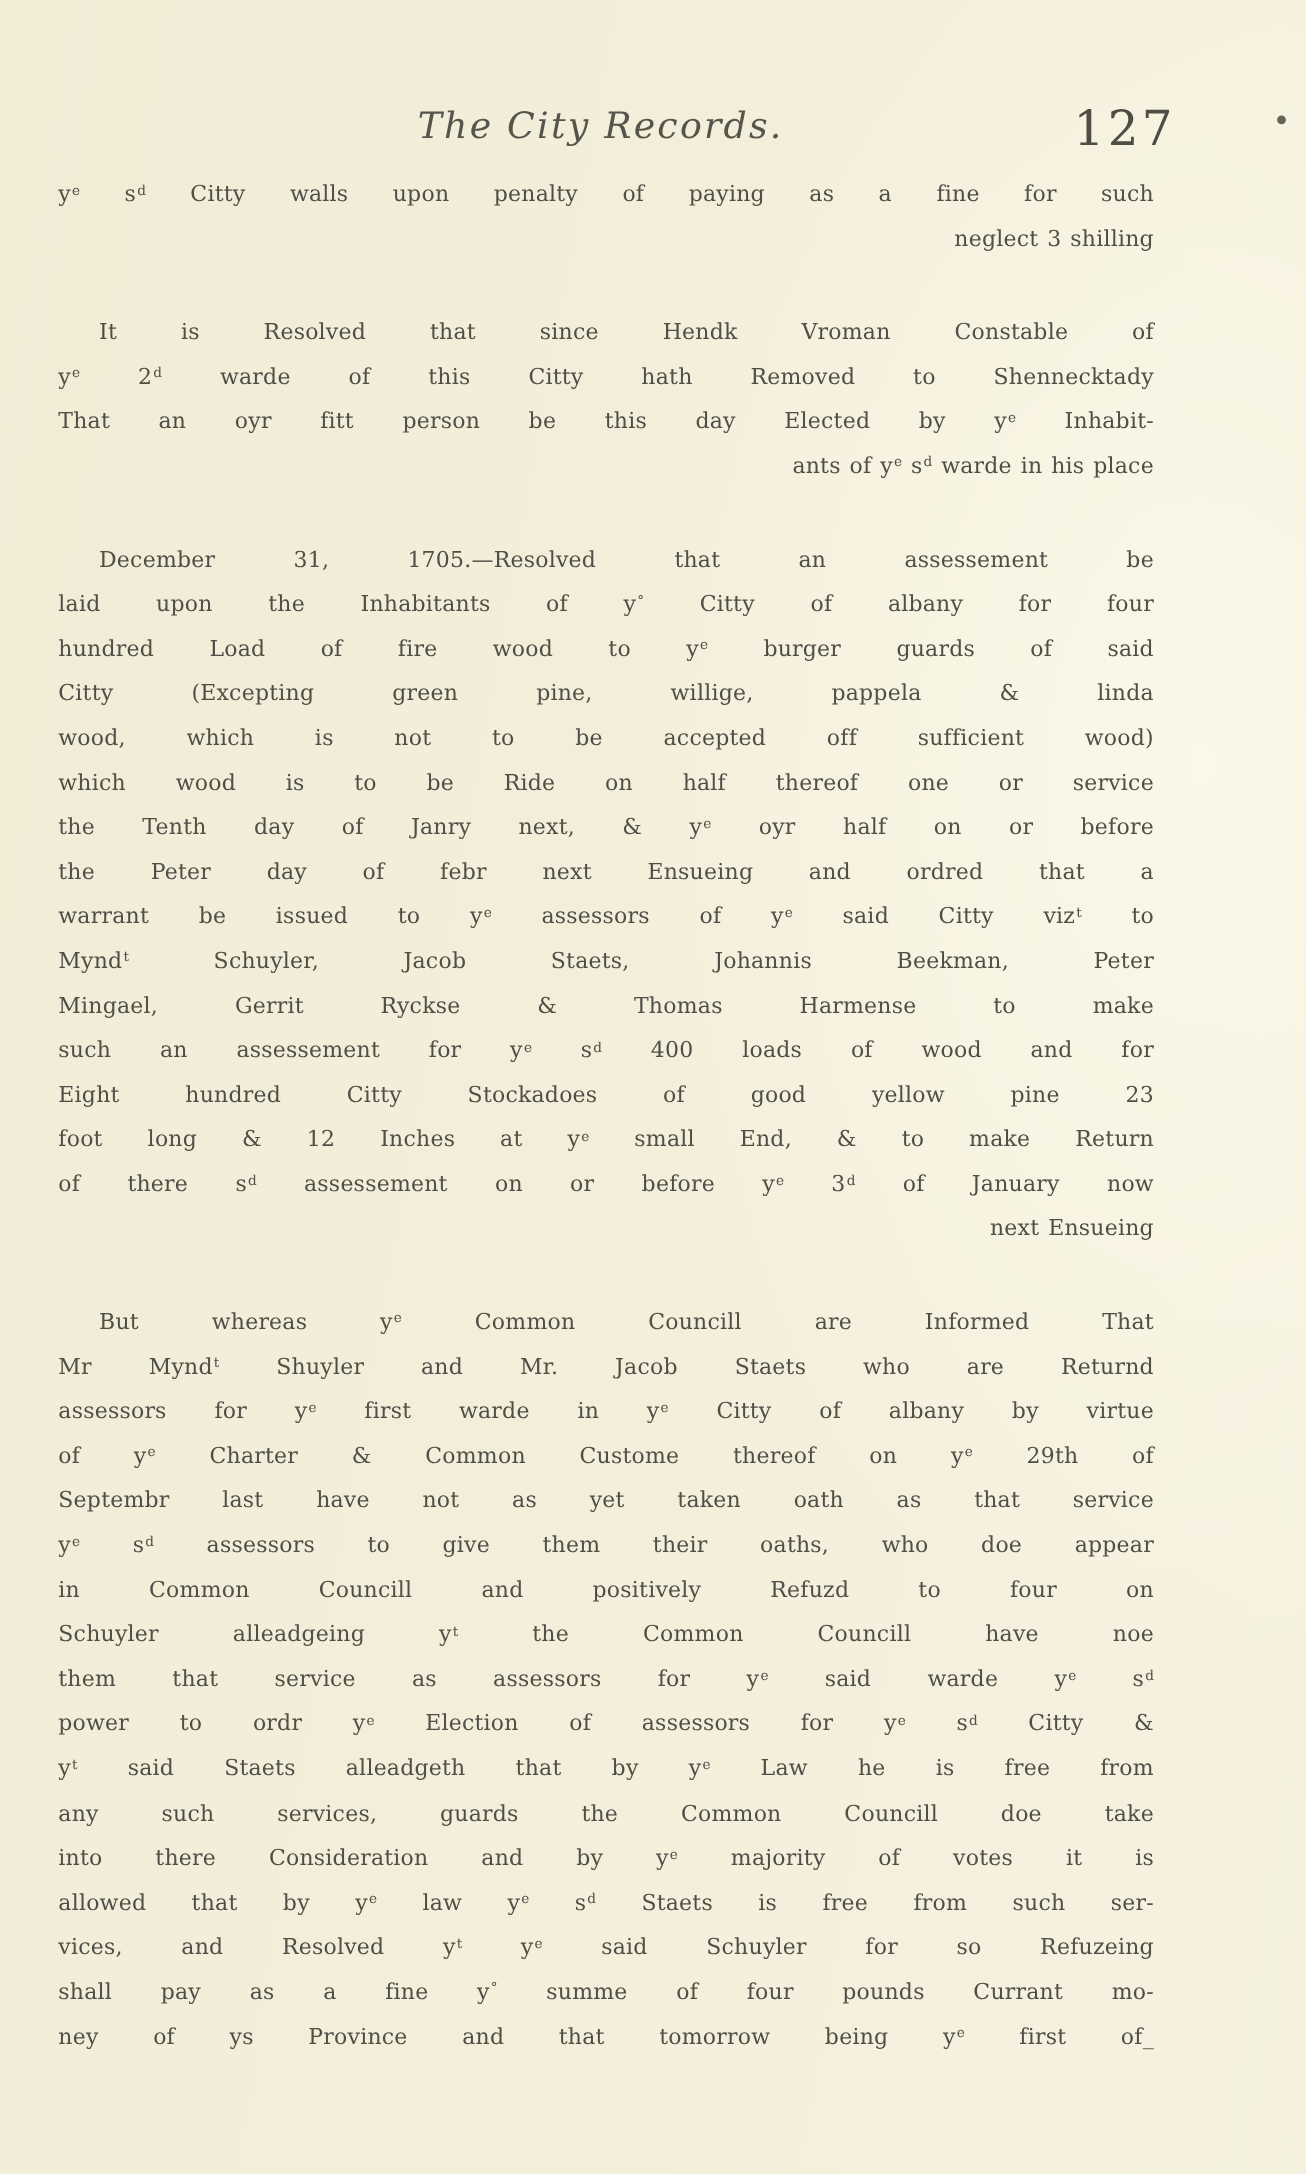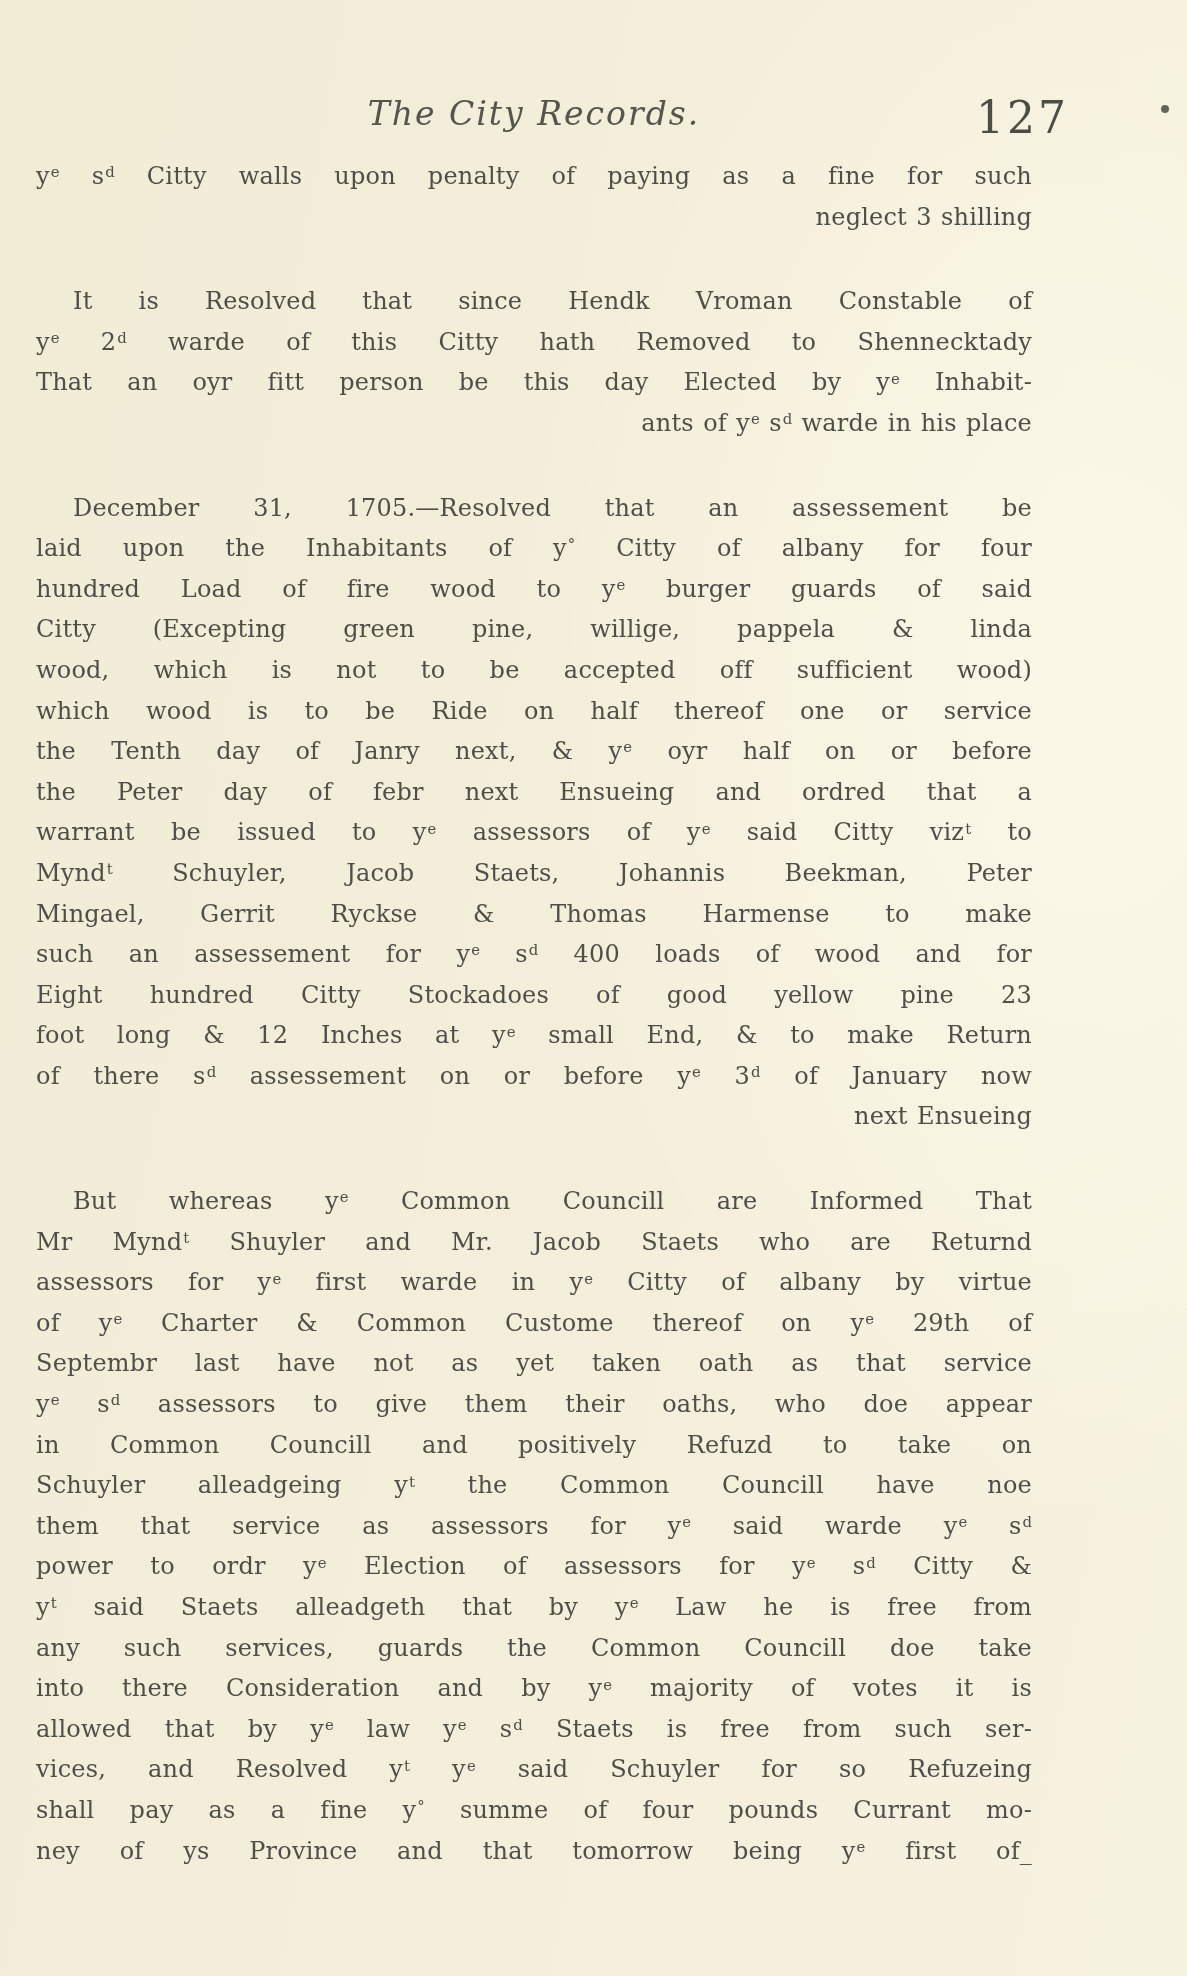--- a/index.html
+++ b/index.html
@@ -12,21 +12,21 @@
   .page {
     position: relative;
     width: 1187px; height: 1976px;
     background:
       radial-gradient(ellipse 900px 1400px at 92% 35%, rgba(252,249,233,0.9) 0%, rgba(252,249,233,0) 60%),
       linear-gradient(100deg, #f1ecd6 0%, #f4efdb 55%, #f6f2e0 100%);
     color: #504f47;
   }
   .running-title {
     position: absolute;
-    left: 36px; top: 94px; width: 996px;
+    left: 48px; top: 94px; width: 996px;
     text-align: center;
     font-style: italic;
     font-size: 33px;
     letter-spacing: 2px;
     color: #56554c;
   }
   .pagenum {
     position: absolute;
     left: 976px; top: 92px;
     font-size: 44px;
@@ -36,22 +36,22 @@
   .ink-dot {
     position: absolute;
     left: 1161px; top: 105px;
     width: 8px; height: 8px;
     border-radius: 50%;
     background: #4b4a42;
     opacity: 0.85;
   }
   .body-text {
     position: absolute;
-    left: 36px; top: 156px; width: 996px;
-    font-size: 24px;
+    left: 53px; top: 156px; width: 996px;
+    font-size: 20px;
     line-height: 40.6px;
     word-spacing: 1.5px;
     letter-spacing: 0.2px;
   }
   .line { text-align: right; }
   .line.just { text-align: justify; text-align-last: justify; }
   .line.ind { text-indent: 37px; margin-top: 44px; }
   .line sup {
     font-size: 0.62em;
     line-height: 0;
@@ -89,21 +89,21 @@
       <div class="line just">Eight hundred Citty Stockadoes of good yellow pine 23</div>
       <div class="line just">foot long &amp; 12 Inches at y<sup>e</sup> small End, &amp; to make Return</div>
       <div class="line just">of there s<sup>d</sup> assessement on or before y<sup>e</sup> 3<sup>d</sup> of January now</div>
       <div class="line">next Ensueing</div>
       <div class="line just ind">But whereas y<sup>e</sup> Common Councill are Informed That</div>
       <div class="line just">Mr Mynd<sup>t</sup> Shuyler and Mr. Jacob Staets who are Returnd</div>
       <div class="line just">assessors for y<sup>e</sup> first warde in y<sup>e</sup> Citty of albany by virtue</div>
       <div class="line just">of y<sup>e</sup> Charter &amp; Common Custome thereof on y<sup>e</sup> 29th of</div>
       <div class="line just">Septembr last have not as yet taken oath as that service</div>
       <div class="line just">y<sup>e</sup> s<sup>d</sup> assessors to give them their oaths, who doe appear</div>
-      <div class="line just">in Common Councill and positively Refuzd to take on</div>
+      <div class="line just">in Common Councill and positively Refuzd to four on</div>
       <div class="line just">Schuyler alleadgeing y<sup>t</sup> the Common Councill have noe</div>
       <div class="line just">them that service as assessors for y<sup>e</sup> said warde y<sup>e</sup> s<sup>d</sup></div>
       <div class="line just">power to ordr y<sup>e</sup> Election of assessors for y<sup>e</sup> s<sup>d</sup> Citty &amp;</div>
       <div class="line just">y<sup>t</sup> said Staets alleadgeth that by y<sup>e</sup> Law he is free from</div>
       <div class="line just">any such services, guards the Common Councill doe take</div>
       <div class="line just">into there Consideration and by y<sup>e</sup> majority of votes it is</div>
       <div class="line just">allowed that by y<sup>e</sup> law y<sup>e</sup> s<sup>d</sup> Staets is free from such ser-</div>
       <div class="line just">vices, and Resolved y<sup>t</sup> y<sup>e</sup> said Schuyler for so Refuzeing</div>
       <div class="line just">shall pay as a fine y<sup>°</sup> summe of four pounds Currant mo-</div>
       <div class="line just">ney of ys Province and that tomorrow being y<sup>e</sup> first of_</div>

